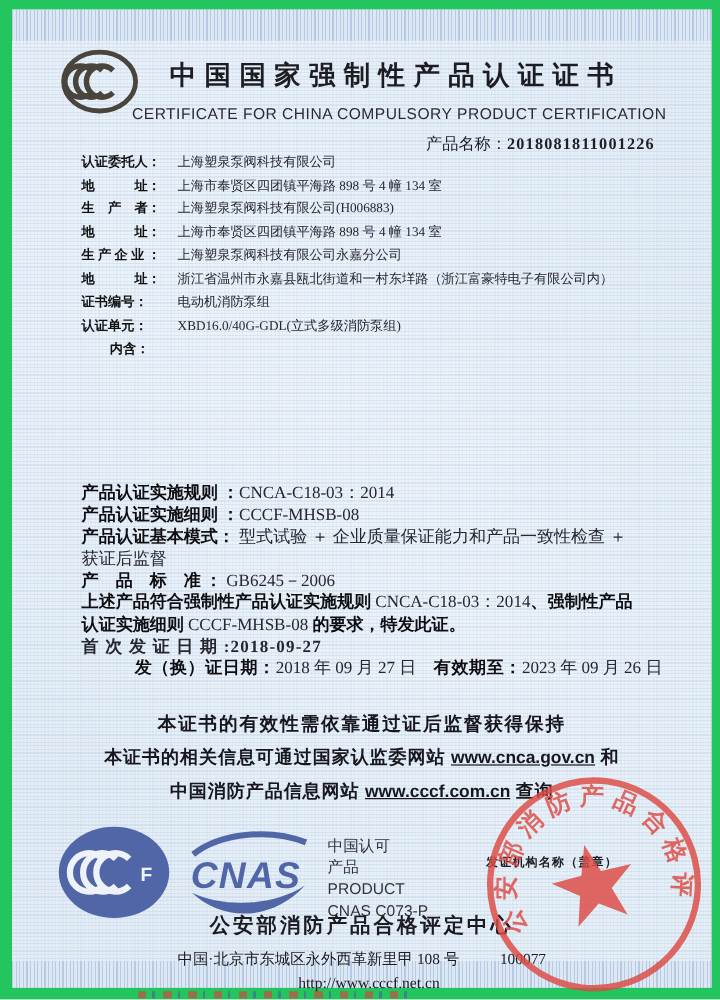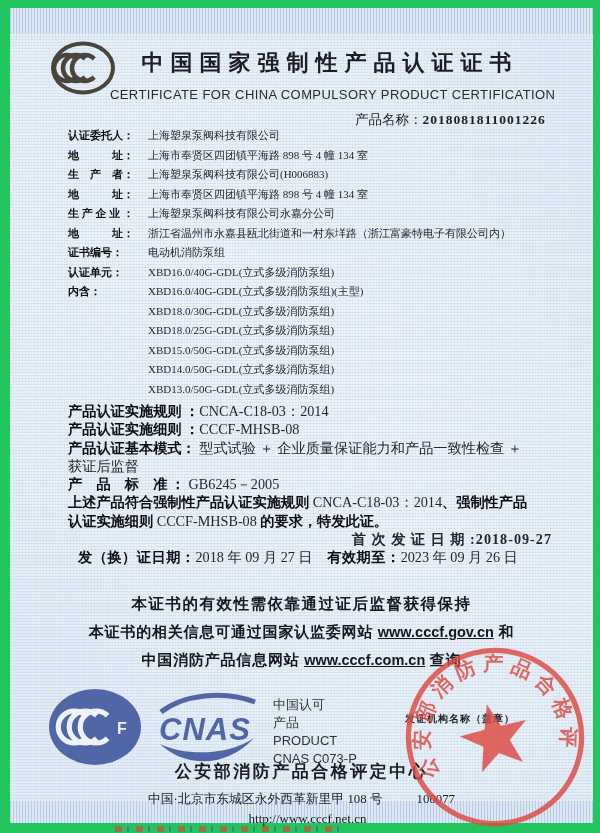--- a/index.html
+++ b/index.html
@@ -24,28 +24,28 @@
     font-family:"Liberation Sans","DejaVu Sans",sans-serif;white-space:nowrap;}
   .title-en{margin-top:9px;font-size:13px;letter-spacing:.4px;color:#2a2a30;
     font-family:"Liberation Sans","DejaVu Sans",sans-serif;white-space:nowrap;}
   .certno{left:345px;top:103px;font-size:13.5px;color:#1e1e26;}
   .certno b{letter-spacing:1px;text-align:center;}
   
   .main{left:58px;top:118px;width:480px;font-size:11px;line-height:19.5px;color:#26262e;}
   .row{display:flex;}
   .row .lbl{flex:0 0 80px;font-weight:bold;color:#111;white-space:pre;}
   .row .val{flex:1;}
-  .inc-lbl{flex:0 0 80px;font-weight:bold;color:#111;text-align:left;}
+  .inc-lbl{flex:0 0 80px;font-weight:bold;color:#111;text-align:center;}
   .models{flex:1;}
   
   .spec{left:58px;top:394px;width:484px;font-size:14.2px;line-height:18.3px;color:#26262e;}
   .spec b{color:#0e0e12;}
   .prewrap{white-space:pre-wrap;}
-  .first-issue{text-align:right;font-weight:bold;letter-spacing:1px;}
-  .issue-line{margin-left:10px;}
+  .first-issue{text-align:left;font-weight:bold;letter-spacing:1px;}
+  .issue-line{margin-left:10px;text-align:right;}
   .issue-line b{letter-spacing:.5px;}
   
   .notice{left:0;top:582px;width:583px;text-align:center;color:#17171d;}
   .notice .n1{font-size:15.5px;font-weight:bold;letter-spacing:1.5px;line-height:28px;}
   .notice .n2{font-size:15px;font-weight:600;letter-spacing:.8px;line-height:28px;}
   .url{font-family:"Liberation Sans","DejaVu Sans",sans-serif;font-weight:bold;
     text-decoration:underline;letter-spacing:0;font-size:14.5px;}
   
   .accred{left:263px;top:688px;font-size:13px;line-height:18px;color:#33333a;}
   .accred .lat{font-family:"Liberation Sans","DejaVu Sans",sans-serif;font-size:13px;}
@@ -114,60 +114,52 @@
       <div class="row">
         <span class="lbl">证书编号：</span>
         <span class="val">电动机消防泵组</span>
       </div>
       <div class="row">
         <span class="lbl">认证单元：</span>
         <span class="val">XBD16.0/40G-GDL(立式多级消防泵组)</span>
       </div>
       <div class="row">
         <span class="inc-lbl">内含：</span>
-        <span class="models">
-          <div>XBD16.0/40G-GDL(立式多级消防泵组)(主型)</div>
-          <div>XBD18.0/30G-GDL(立式多级消防泵组)</div>
-          <div>XBD18.0/25G-GDL(立式多级消防泵组)</div>
-          <div>XBD15.0/50G-GDL(立式多级消防泵组)</div>
-          <div>XBD14.0/50G-GDL(立式多级消防泵组)</div>
-          <div>XBD13.0/50G-GDL(立式多级消防泵组)</div>
-        </span>
       </div>
     </div>
 
     <div class="abs spec">
       <div>
         <b>产品认证实施规则 ：</b><span>CNCA-C18-03：2014</span>
       </div>
       <div>
         <b>产品认证实施细则 ：</b><span>CCCF-MHSB-08</span>
       </div>
       <div>
         <b>产品认证基本模式：</b><span class="prewrap"> 型式试验 ＋ 企业质量保证能力和产品一致性检查 ＋
 获证后监督</span>
       </div>
       <div>
-        <b>产　品　标　准 ：</b><span> GB6245－2005</span>
+        <b>产　品　标　准 ：</b><span> GB6245－2006</span>
       </div>
       <div>
         <b class="prewrap">上述产品符合强制性产品认证实施规则 </b><span>CNCA-C18-03：2014</span><b class="prewrap">、强制性产品
 认证实施细则 </b><span>CCCF-MHSB-08</span><b> 的要求，特发此证。</b>
       </div>
       <div class="first-issue">首 次 发 证 日 期 :2018-09-27</div>
       <div class="issue-line">
         <b>发（换）证日期：</b><span>2018 年 09 月 27 日</span><b>　有效期至：</b><span>2023 年 09 月 26 日</span>
       </div>
     </div>
 
     <div class="abs notice">
       <div class="n1">本证书的有效性需依靠通过证后监督获得保持</div>
       <div class="n2">
         <span>本证书的相关信息可通过国家认监委网站</span>
-        <span class="url">www.cccf.gov.cn</span>
+        <span class="url">www.cnca.gov.cn</span>
         <span>和</span>
       </div>
       <div class="n2">
         <span>中国消防产品信息网站</span>
         <span class="url">www.cccf.com.cn</span>
         <span>查询</span>
       </div>
     </div>
 
     <svg class="abs" style="left:35px;top:678px;" width="100" height="82" viewBox="0 0 100 82">

